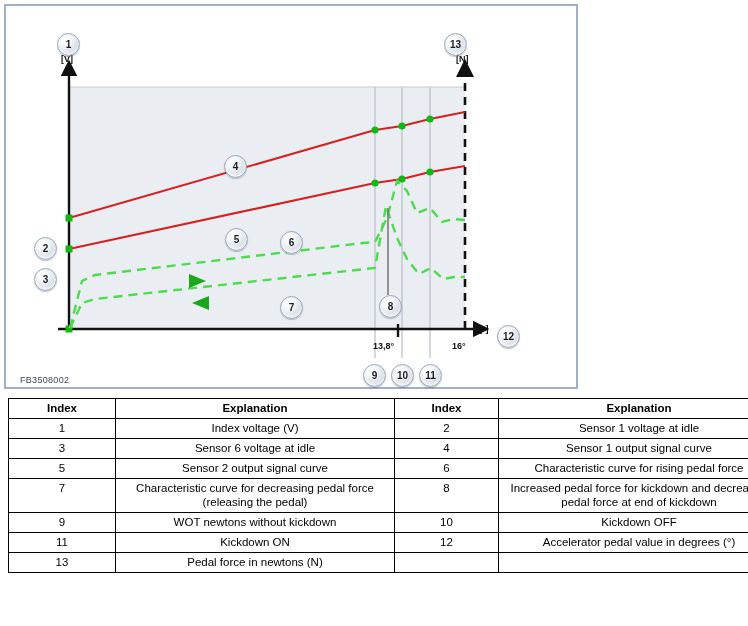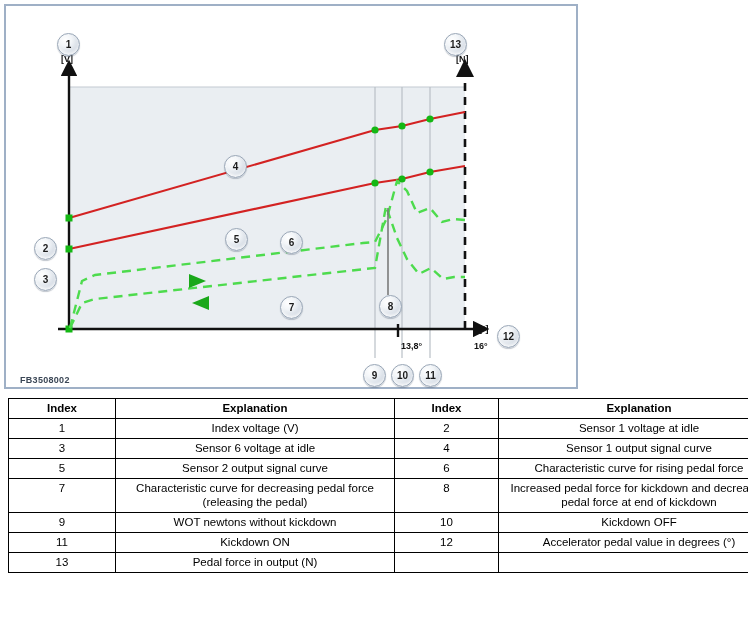--- a/index.html
+++ b/index.html
@@ -20,21 +20,20 @@
     background:#ffffff;
     box-sizing:border-box;
   }
   .figure-svg{position:absolute;left:0;top:0;}
 
   .watermark{
     position:absolute;left:14px;top:369px;
     font-size:9px;color:#3b4756;letter-spacing:0.3px;
     font-family:"Liberation Sans", sans-serif;
     white-space:nowrap;
-    font-weight:bold;
   }
 
   
   .badge{
     position:absolute;width:23px;height:23px;border-radius:50%;
     background:radial-gradient(circle at 34% 28%, #ffffff 0%, #f2f5f8 32%, #d3dae3 70%, #a9b5c4 100%);
     border:1px solid #9aa7b7;
     box-shadow:0 1px 1px rgba(80,95,115,0.35), inset 0 -2px 3px rgba(255,255,255,0.85);
     box-sizing:border-box;
     display:flex;align-items:center;justify-content:center;
@@ -135,22 +134,22 @@
       <polygon points="203,290 186,297 203,304" fill="#1aa81a"></polygon>
 
       <line x1="382" y1="202" x2="382" y2="289" stroke="#7a7a7a" stroke-width="1.6"></line>
 
     </svg>
 
     <div class="axis-unit" style="left:55px;top:48px;">[V]</div>
     <div class="axis-unit" style="left:450px;top:48px;">[N]</div>
     <div class="axis-unit" style="left:473px;top:318px;">[°]</div>
 
-    <div class="tick-label" style="left:367px;top:335px;margin-left:28px;">13,8°</div>
-    <div class="tick-label" style="left:468px;top:335px;">16°</div>
+    <div class="tick-label" style="left:367px;top:335px;">13,8°</div>
+    <div class="tick-label" style="left:446px;top:335px;">16°</div>
 
     <div class="badge" style="left:51px;top:27px;">1</div>
     <div class="badge" style="left:28px;top:231px;">2</div>
     <div class="badge" style="left:28px;top:262px;">3</div>
     <div class="badge" style="left:218px;top:149px;">4</div>
     <div class="badge" style="left:219px;top:222px;">5</div>
     <div class="badge" style="left:274px;top:225px;">6</div>
     <div class="badge" style="left:274px;top:290px;">7</div>
     <div class="badge" style="left:373px;top:289px;">8</div>
     <div class="badge" style="left:357px;top:358px;">9</div>
@@ -203,20 +202,20 @@
         <td>Kickdown OFF</td>
       </tr>
       <tr>
         <td>11</td>
         <td>Kickdown ON</td>
         <td>12</td>
         <td>Accelerator pedal value in degrees (°)</td>
       </tr>
       <tr>
         <td>13</td>
-        <td>Pedal force in output (N)</td>
+        <td>Pedal force in newtons (N)</td>
         <td></td>
         <td></td>
       </tr>
     </tbody>
   </table>
 
 </div>
 
 </body></html>

